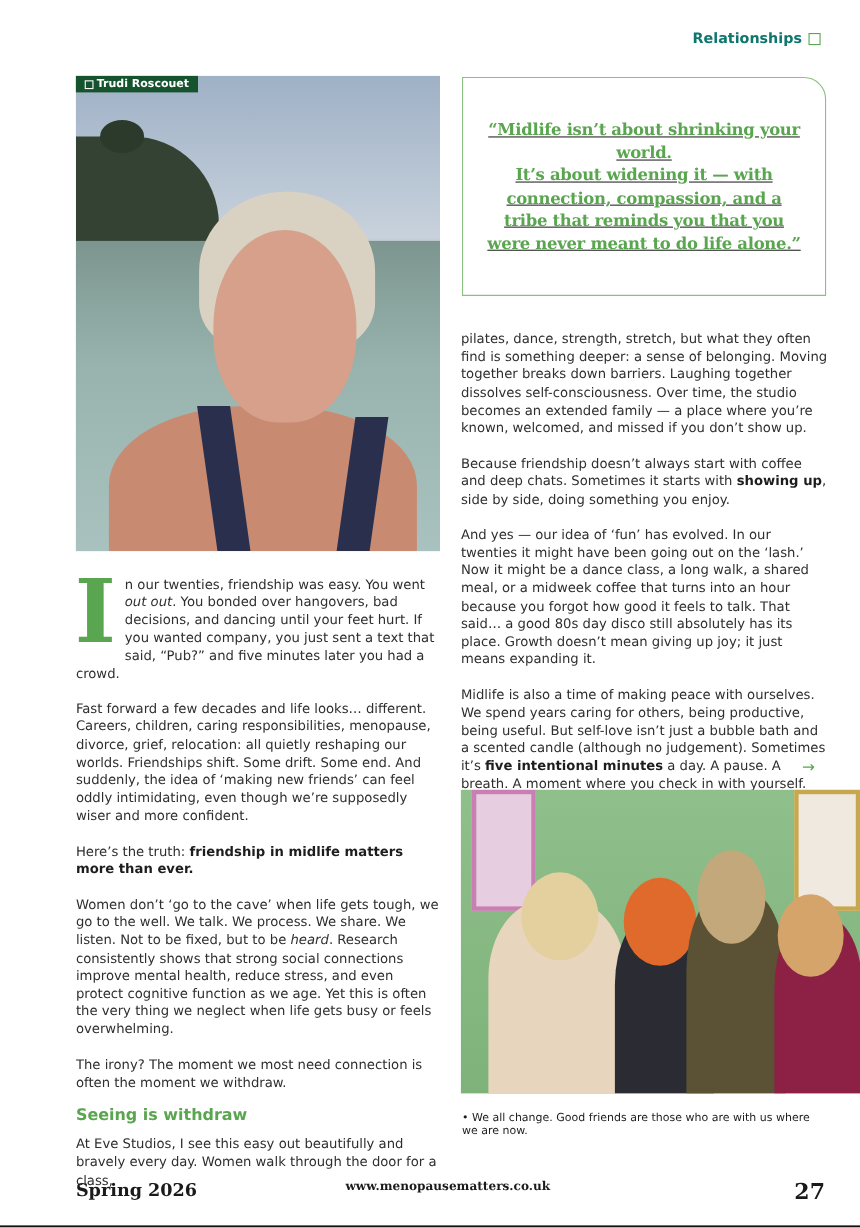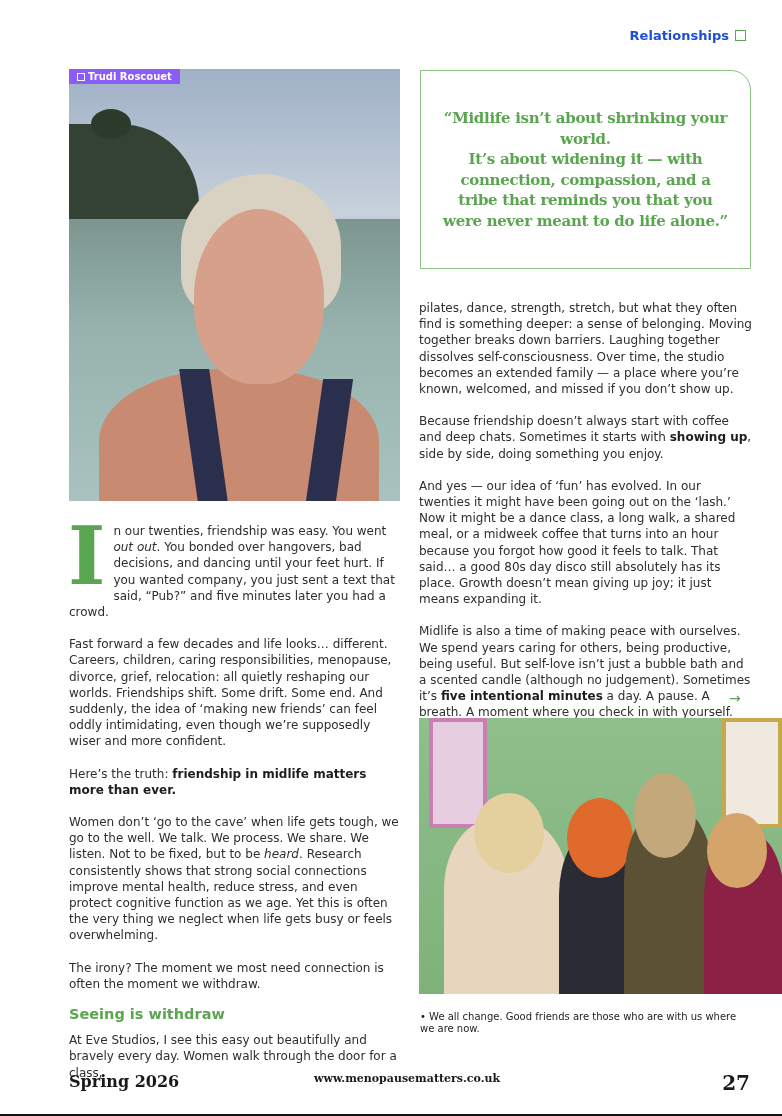--- a/index.html
+++ b/index.html
@@ -2,21 +2,21 @@
 <html><head>
 <meta charset="utf-8">
 <style>
   * { margin:0; padding:0; box-sizing:border-box; }
   html, body { width:782px; height:1116px; background:#ffffff; overflow:hidden; }
   body { position:relative; font-family:"DejaVu Sans", sans-serif; color:#2a2a2a; }
 
   .section-tag {
     position:absolute; top:28px; right:36px;
     font-family:"DejaVu Sans", sans-serif; font-weight:bold; font-size:13px;
-    color:#1d4ed8; display:flex; align-items:center; gap:6px;
+    color:#0f766e; display:flex; align-items:center; gap:6px;
   }
   .section-tag .box { width:11px; height:11px; border:1.5px solid #5aa54f; display:inline-block; }
 
   .photo1 {
     position:absolute; left:69px; top:69px; width:331px; height:432px; overflow:hidden;
     background:linear-gradient(180deg,#9fb1c6 0%,#b9c6d4 22%,#c9d2dc 34%,#8c9e9e 40%,#7f9995 55%,#8aa7a4 100%);
   }
   .photo1 .hill {
     position:absolute; left:0; top:55px; width:130px; height:115px;
     background:#334233; border-radius:0 80px 0 0;
@@ -37,29 +37,29 @@
     background:#d9d2c2; border-radius:50% 50% 30% 30%;
   }
   .photo1 .body {
     position:absolute; left:30px; top:300px; width:280px; height:160px;
     background:#c98a72; border-radius:45% 45% 0 0;
   }
   .photo1 .suit-l { position:absolute; left:120px; top:300px; width:30px; height:140px; background:#2b2f4e; transform:skewX(8deg); }
   .photo1 .suit-r { position:absolute; left:245px; top:310px; width:30px; height:130px; background:#2b2f4e; transform:skewX(-8deg); }
 
   .credit {
-    position:absolute; left:69px; top:69px; background:#8b5cf6; color:#fff;
+    position:absolute; left:69px; top:69px; background:#14532d; color:#fff;
     font-size:10px; font-weight:bold; padding:2px 8px 2px 8px; display:flex; align-items:center; gap:3px;
   }
   .credit .box { width:8px; height:8px; border:1.2px solid #fff; display:inline-block; }
 
   .quote-box {
     position:absolute; left:420px; top:70px; width:331px; height:199px;
     border:1.5px solid #8cc083; border-top-right-radius:20px;
-    display:flex; align-items:center; justify-content:flex-end; padding:16px 18px;
+    display:flex; align-items:center; justify-content:flex-end; padding:16px 18px;text-decoration:underline;
   }
   .quote-box p {
     font-family:"DejaVu Serif", serif; font-weight:bold; color:#5aa54f;
     font-size:15px; line-height:20.5px; text-align:center; letter-spacing:-0.3px;
   }
 
   .col { position:absolute; font-size:12px; line-height:16.2px; color:#2e2e2e; }
   .col p { margin-bottom:16px; }
   .col b { font-weight:bold; color:#1d1d1d; }
   .left-col { left:69px; top:523px; width:333px; }

